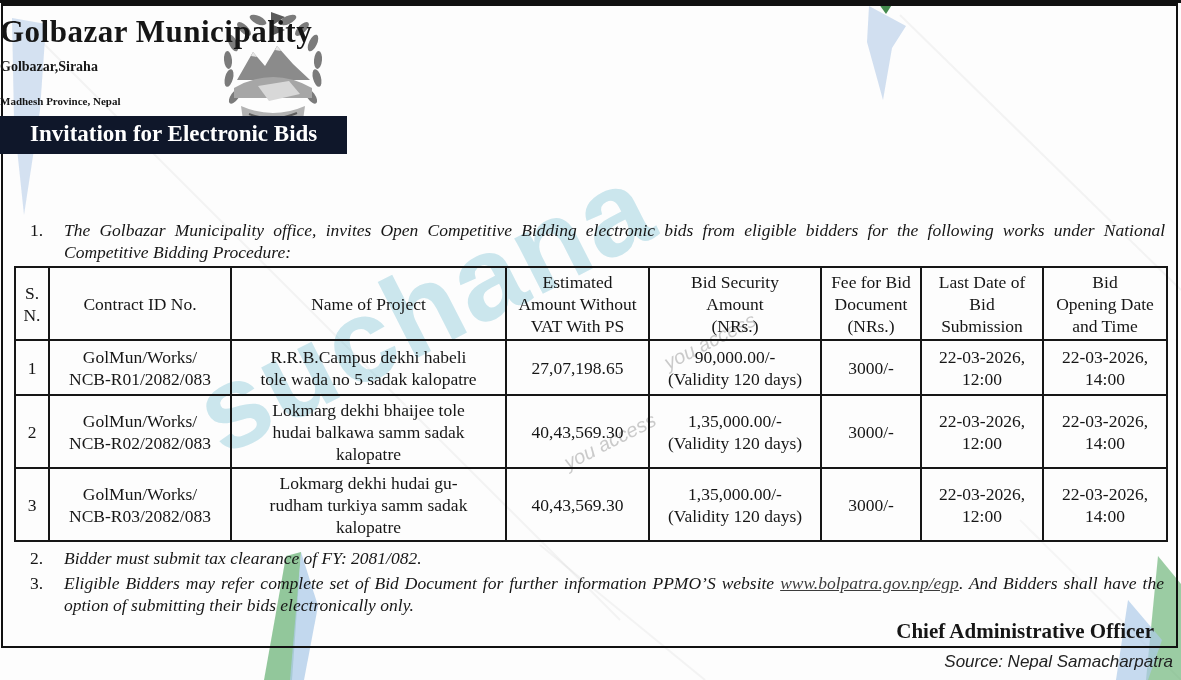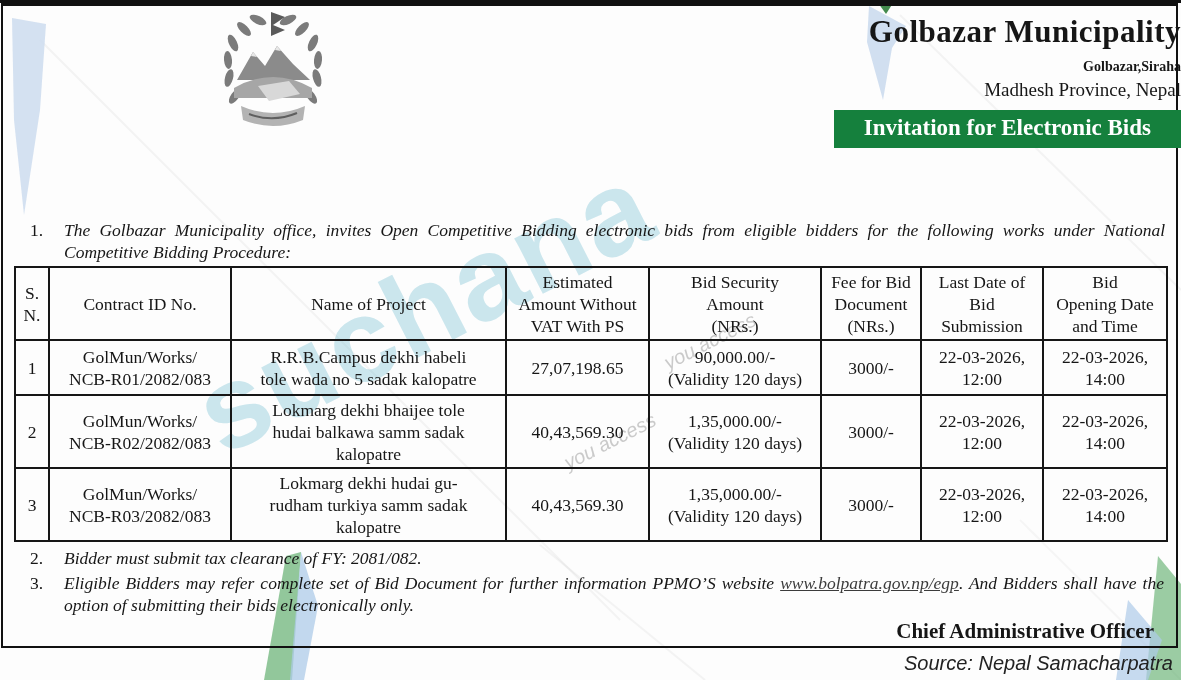--- a/index.html
+++ b/index.html
@@ -18,26 +18,26 @@
   .wm-tag2 { left:660px; top:330px; }
 
   
   .doc-border { position:absolute; left:1px; top:2px; right:3px; bottom:32px;
                 border:2px solid #111; border-top-width:4px; z-index:2; pointer-events:none; }
 
   .content { position:absolute; inset:0; z-index:3; }
 
   
   .logo { position:absolute; left:213px; top:8px; width:120px; height:130px; }
-  .header-block { position:absolute; left:0; right:0; top:14px; text-align:right; }
+  .header-block { position:absolute; left:0; right:0; top:14px; text-align:left; }
   .muni-title { font-size:31px; font-weight:bold; letter-spacing:0.5px; }
   .office { font-size:22px; font-weight:bold; margin-top:7px; }
   .loc { font-size:14px; font-weight:bold; margin-top:9px; }
-  .prov { font-size:19px; font-weight:normal; margin-top:4px; }
-  .banner { display:inline-block; margin-top:9px; background:#15803d; color:#fff;
+  .prov { font-size:11px; font-weight:bold; margin-top:20px; }
+  .banner { display:inline-block; margin-top:9px; background:#0f172a; color:#fff;
             font-size:23px; font-weight:bold; padding:5px 30px 7px 30px; }
   .pubdate { font-size:17px; font-weight:bold; margin-top:7px; }
 
   
   .numpara { display:flex; font-size:17.5px; line-height:22px; }
   .numpara .num { flex:none; width:34px; }
   .numpara .txt { flex:1; text-align:justify;font-style:italic; }
   .intro { position:absolute; left:30px; right:16px; top:219px; }
 
   
@@ -49,21 +49,21 @@
   tr.r1 td { height:55px; }
   tr.r2 td, tr.r3 td { height:73px; }
 
   
   .notes { position:absolute; left:30px; right:17px; top:547px; }
   .note { margin-bottom:3px; }
   .doc-link { color:#3c3c3c; text-decoration:underline; cursor:pointer; }
   .signature { position:absolute; right:27px; top:619px; font-size:21px; font-weight:bold; z-index:3; }
 
   .source-line { position:absolute; right:8px; top:652px; font-family:"Liberation Sans",sans-serif;
-                 font-style:italic; font-size:20px; color:#222; z-index:3; }
+                 font-style:italic; font-size:17px; color:#222; z-index:3; }
 
   .edge-top { position:absolute; left:0; top:0; width:100%; height:3px; background:#111; z-index:4; }
 </style>
 </head>
 <body>
 
 <div class="page">
 
   <div class="decor">
     <svg width="1181" height="680" viewBox="0 0 1181 680">

